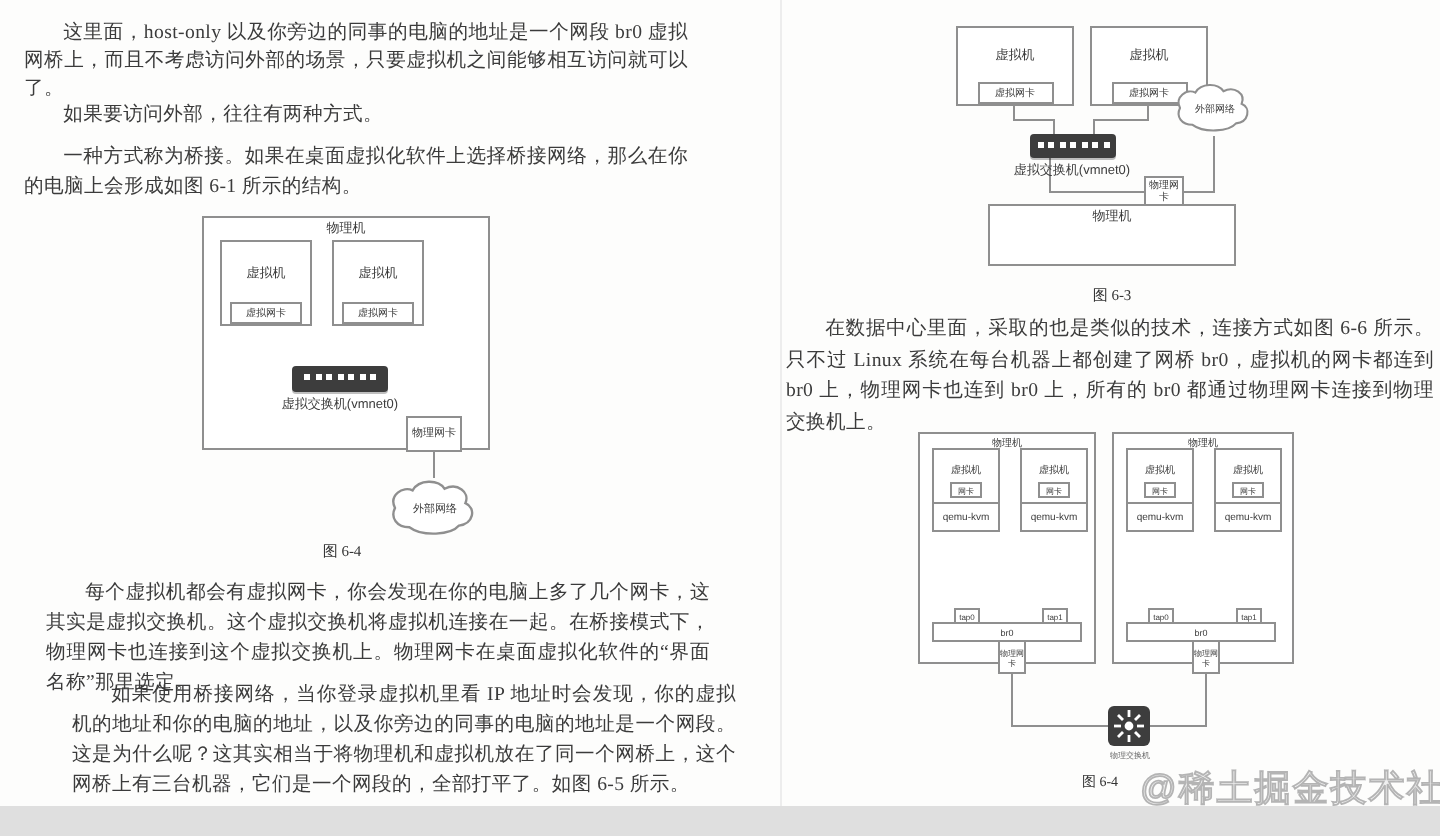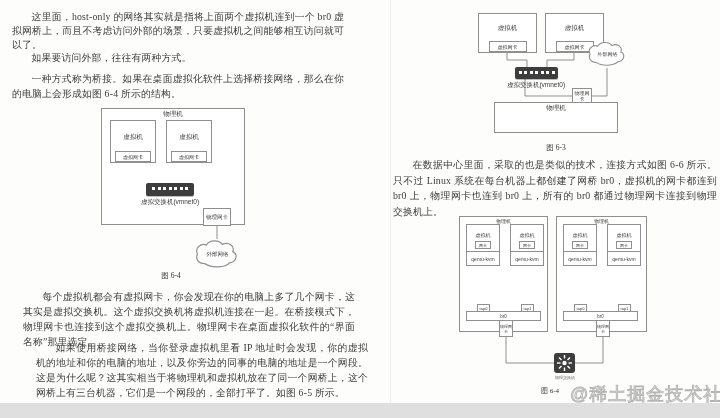--- a/index.html
+++ b/index.html
@@ -22,23 +22,23 @@
   .cloudtxt{position:absolute;left:0;right:0;top:0;bottom:0;display:flex;align-items:center;justify-content:center;}
   .routericon{position:absolute;background:#3d3d3d;border-radius:3px;}
   .seam{position:absolute;top:0;width:1px;height:403px;background:#ededed;}
   .footerbar{position:absolute;left:0;right:0;bottom:0;height:15px;background:#dfdfdf;}
   .watermark{position:absolute;font-family:"Liberation Sans",sans-serif;font-size:18px;
              color:#efefef;-webkit-text-stroke:0.9px #b4b4b4;letter-spacing:1px;white-space:nowrap;}
 </style>
 </head>
 <body>
 
-<div class="para" style="left:12px;top:10px;width:332px;line-height:14px;">这里面，host-only 的网络其实就是指将上面两个虚拟机连到一个 br0 虚拟网桥上，而且不考虑访问外部的场景，只要虚拟机之间能够相互访问就可以了。</div>
+<div class="para" style="left:12px;top:10px;width:332px;line-height:14px;">这里面，host-only 以及你旁边的同事的电脑的地址是一个网段 br0 虚拟网桥上，而且不考虑访问外部的场景，只要虚拟机之间能够相互访问就可以了。</div>
 <div class="para" style="left:12px;top:50px;width:332px;">如果要访问外部，往往有两种方式。</div>
-<div class="para" style="left:12px;top:71px;width:332px;">一种方式称为桥接。如果在桌面虚拟化软件上选择桥接网络，那么在你的电脑上会形成如图 6-4 所示的结构。</div>
+<div class="para" style="left:12px;top:71px;width:332px;">一种方式称为桥接。如果在桌面虚拟化软件上选择桥接网络，那么在你的电脑上会形成如图 6-1 所示的结构。</div>
 <div class="para" style="left:23px;top:289px;width:332px;">每个虚拟机都会有虚拟网卡，你会发现在你的电脑上多了几个网卡，这其实是虚拟交换机。这个虚拟交换机将虚拟机连接在一起。在桥接模式下，物理网卡也连接到这个虚拟交换机上。物理网卡在桌面虚拟化软件的“界面名称”那里选定。</div>
 <div class="para" style="left:12px;top:340px;width:332px;margin-left:24px;">如果使用桥接网络，当你登录虚拟机里看 IP 地址时会发现，你的虚拟机的地址和你的电脑的地址，以及你旁边的同事的电脑的地址是一个网段。这是为什么呢？这其实相当于将物理机和虚拟机放在了同一个网桥上，这个网桥上有三台机器，它们是一个网段的，全部打平了。如图 6-5 所示。</div>
 
 <div class="fig" style="left:60px;top:100px;width:260px;height:185px;">
   <svg class="wires" width="260" height="185">
     <path d="M73,63 V72 H100 V83"></path>
     <path d="M129,63 V72 H116 V83"></path>
     <path d="M95,96 V118 H143"></path>
     <path d="M157,126 V139"></path>
   </svg>

